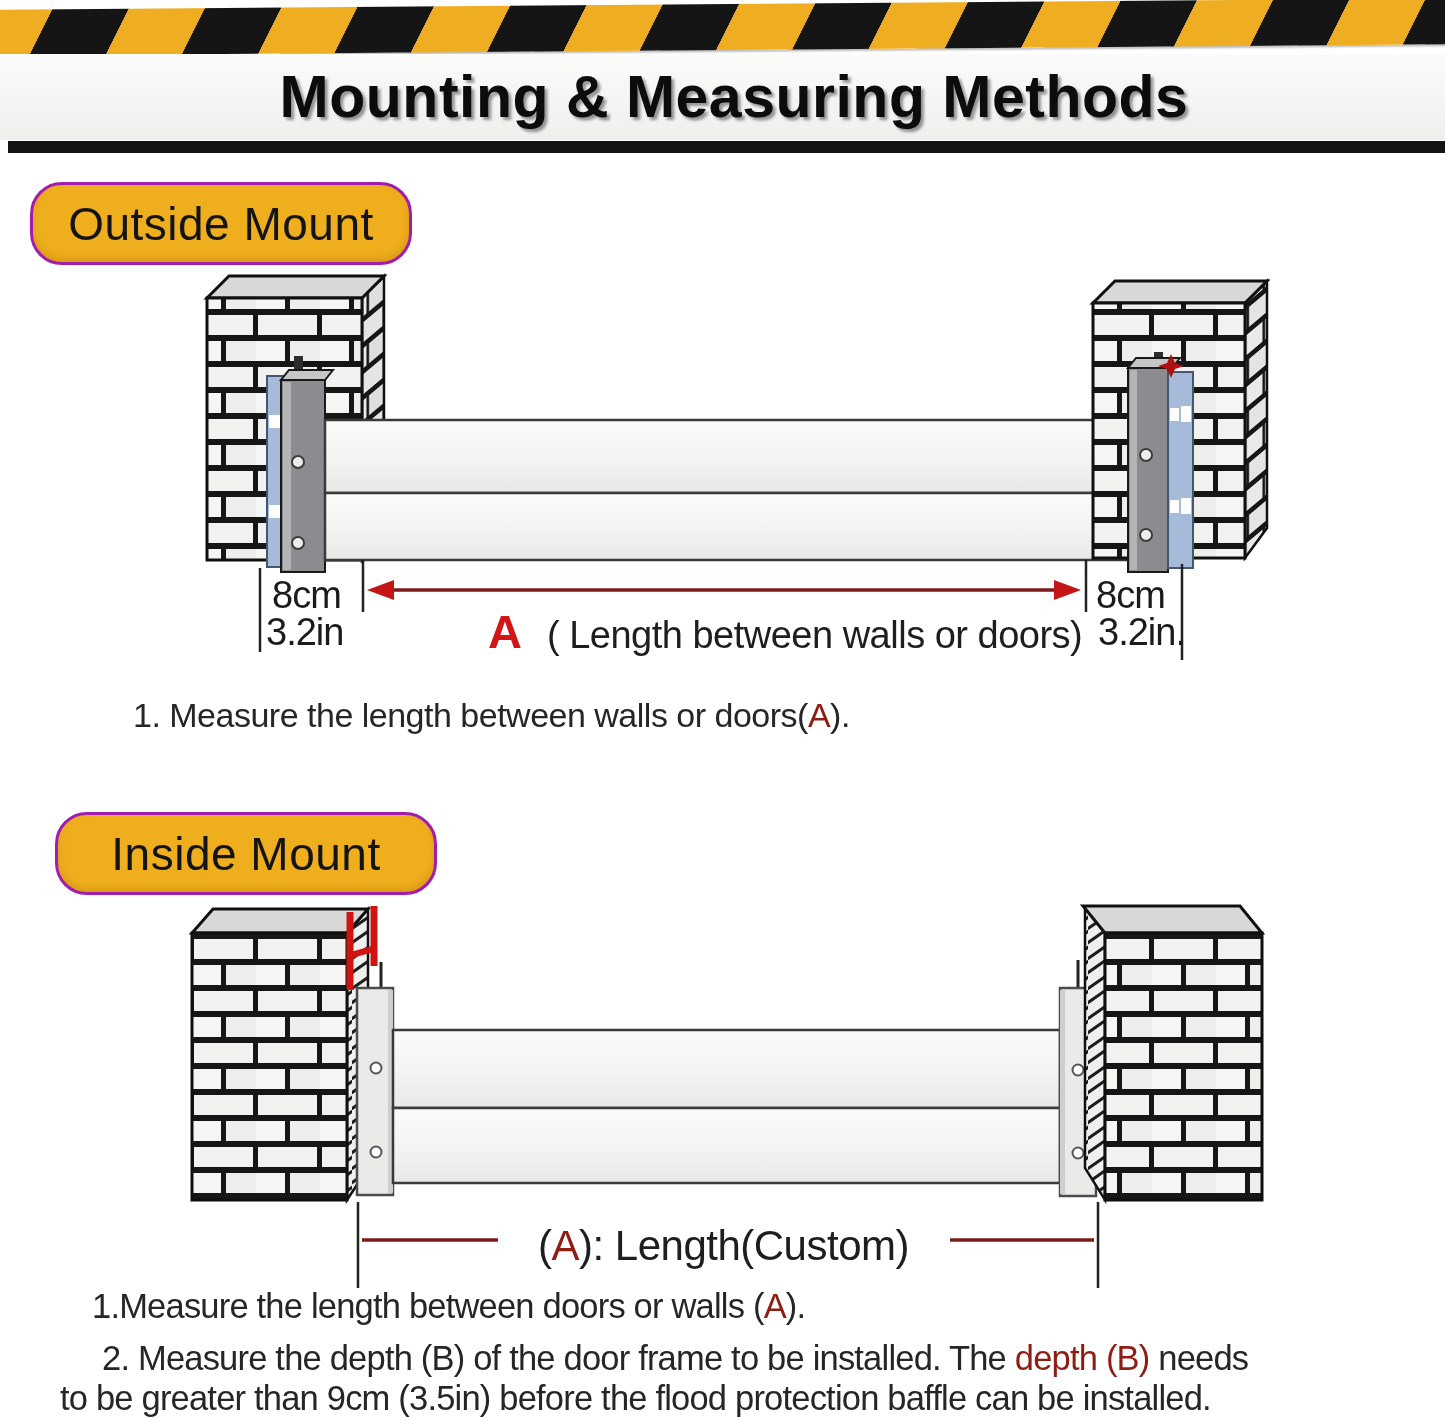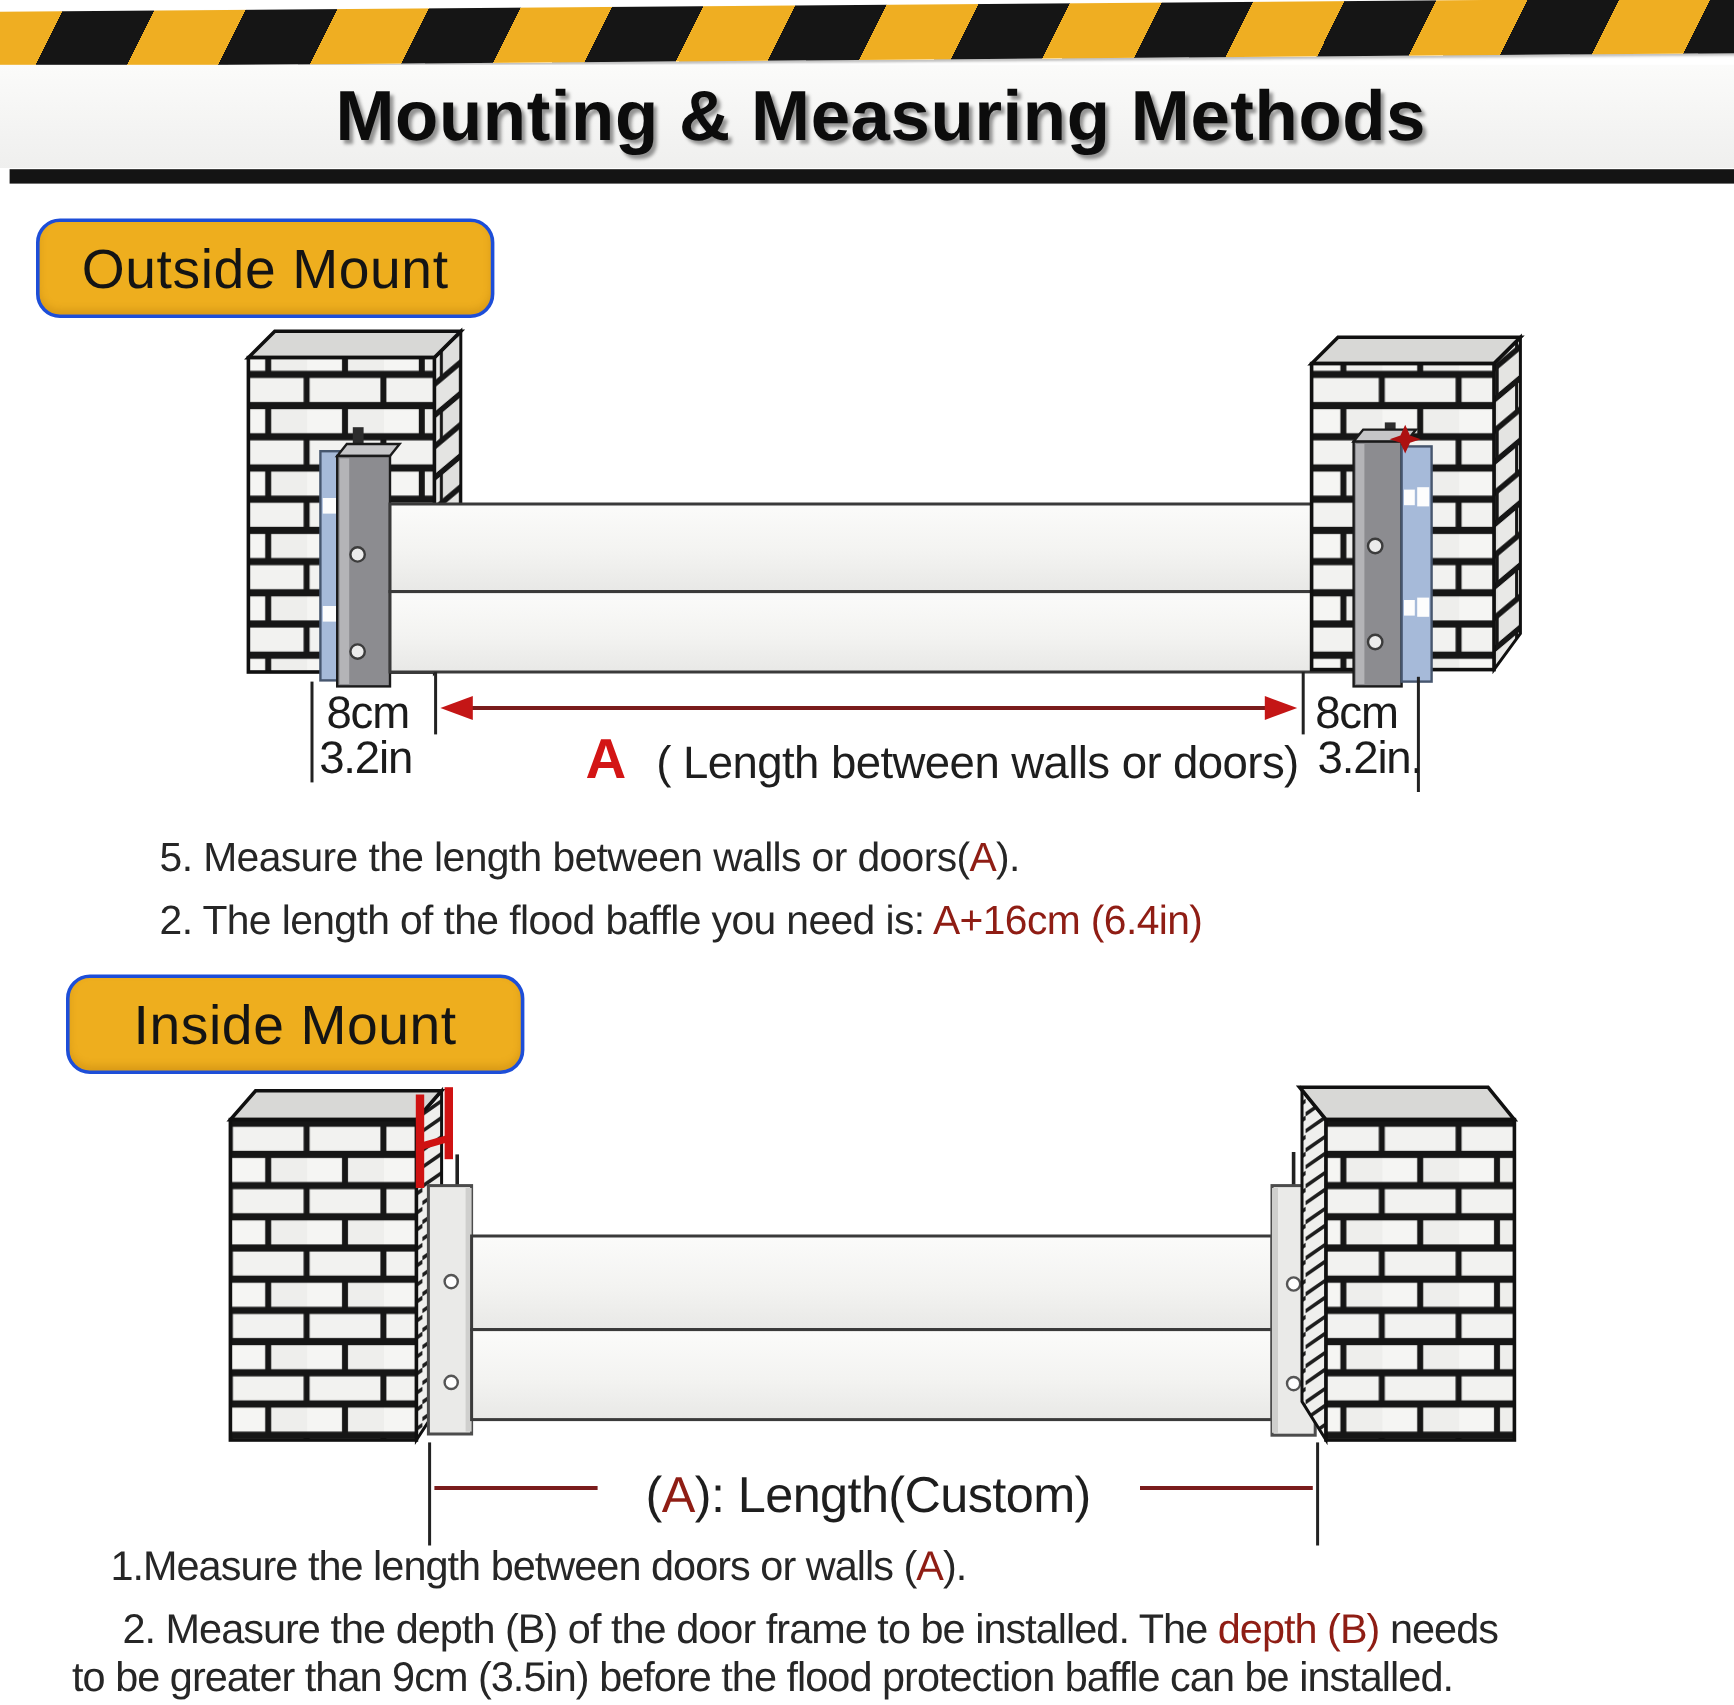--- a/index.html
+++ b/index.html
@@ -28,21 +28,21 @@
     font-size:59px;font-weight:bold;color:#0c0c0c;letter-spacing:0.5px;
     text-shadow:3px 3px 3px rgba(0,0,0,.4);
     white-space:nowrap;
   }
   .title-underline{
     position:absolute;left:8px;right:0;top:141px;height:12px;background:#141414;
   }
   
   .badge{
     position:absolute;left:30px;width:382px;height:83px;
-    background:#eeae1e;border:3px solid #1d4ed8;border-radius:20px;
+    background:#eeae1e;border:3px solid #a21caf;border-radius:32px;
     box-sizing:border-box;
     display:flex;align-items:center;justify-content:center;
     font-size:46px;color:#141414;letter-spacing:0.5px;
     box-shadow:inset 0 -4px 6px rgba(160,100,0,.25);
   }
   .badge.outside{top:182px;}
   .badge.inside{top:812px;margin-left:25px;}
   
   svg.art{position:absolute;left:0;top:0;}
   
@@ -209,24 +209,21 @@
 
   <div class="lbl dimnum" style="left:272px;top:574px">8cm</div>
   <div class="lbl dimnum" style="left:266px;top:611px">3.2in</div>
   <div class="lbl dimnum" style="left:1096px;top:574px">8cm</div>
   <div class="lbl dimnum" style="left:1098px;top:611px">3.2in.</div>
   <div class="lbl arrow-label" style="left:488px;top:604px">
     <span class="big-a">A</span><span class="rest">( Length between walls or doors)</span>
   </div>
 
   <div class="lbl step" style="left:133px;top:696px">
-    <span>5. Measure the length between walls or doors(</span><span class="red">A</span><span>).</span>
-  </div>
-  <div class="lbl step" style="left:133px;top:748px">
-    <span>2. The length of the flood baffle you need is: </span><span class="red">A+16cm (6.4in)</span>
+    <span>1. Measure the length between walls or doors(</span><span class="red">A</span><span>).</span>
   </div>
 
 
   <div class="lbl len-label" style="left:538px;top:1222px">
     <span>(</span><span class="red-a">A</span><span>): Length(Custom)</span>
   </div>
 
   <div class="lbl bstep" style="left:92px;top:1287px">
     <span>1.Measure the length between doors or walls (</span><span class="red">A</span><span>).</span>
   </div>

